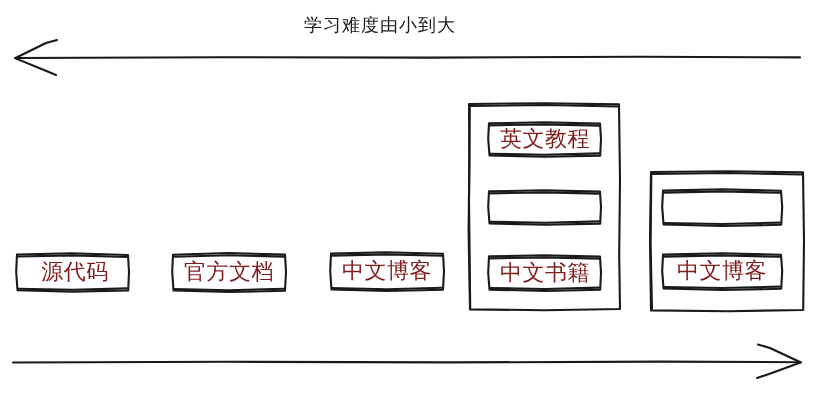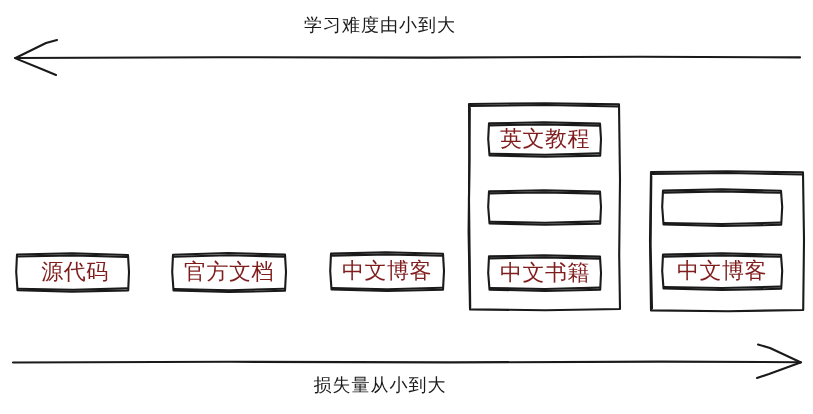--- a/index.html
+++ b/index.html
@@ -109,21 +109,20 @@
       <g>
         <path d="M663 254.6 L722 253.2 L781 254.8 L782.2 271 L781.2 288.8 L722 290 L663.5 288.4 L662.2 271 Z"></path>
         <path d="M664 256.6 L722 255.4 L780 256.8"></path>
         <path d="M664 287 L722 288 L780 286.6"></path>
       </g>
 
     </g>
   </svg>
 
   <div class="axis-lbl ctr" style="left:380px;top:25px;">学习难度由小到大</div>
-  <div class="axis-lbl ctr" style="left:380px;top:385px;">损失量从小到大</div>
 
   <div class="lbl ctr" style="left:75px;top:272px;">源代码</div>
   <div class="lbl ctr" style="left:229px;top:272px;">官方文档</div>
   <div class="lbl ctr" style="left:387px;top:271px;">中文博客</div>
   <div class="lbl ctr" style="left:545px;top:139px;">英文教程</div>
   <div class="lbl ctr" style="left:545px;top:273px;">中文书籍</div>
   <div class="lbl ctr" style="left:722px;top:271px;">中文博客</div>
 
 </div>
 

